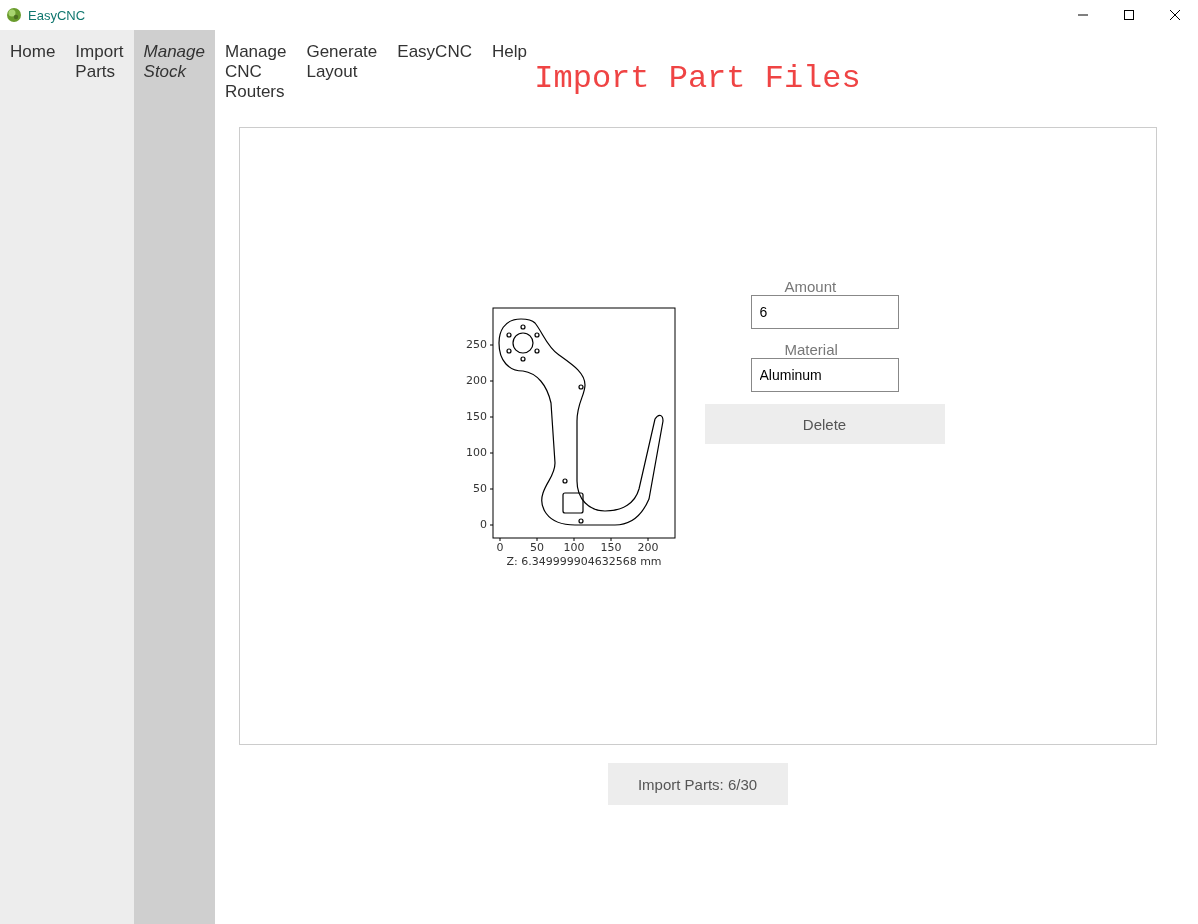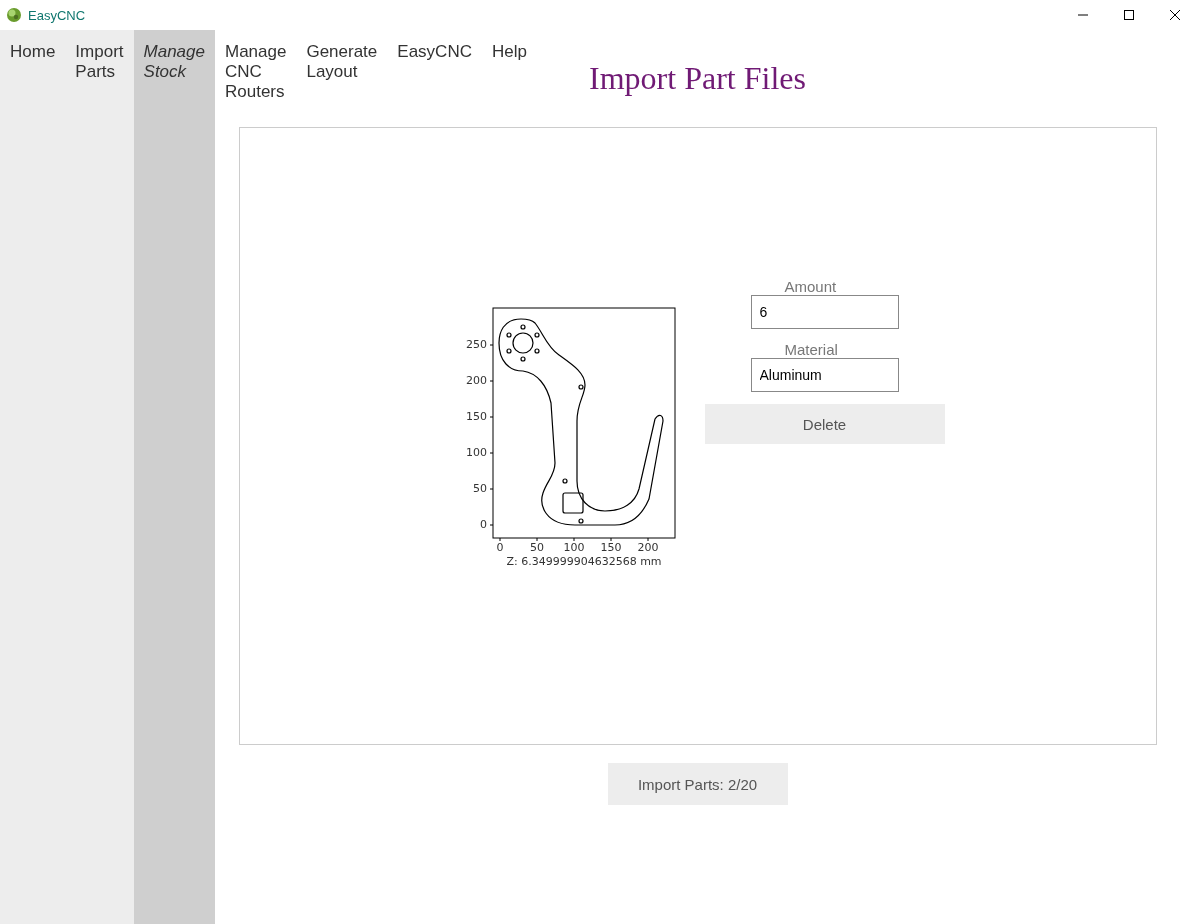--- a/index.html
+++ b/index.html
@@ -64,24 +64,24 @@
   .main {
     flex: 1;
     padding: 30px 20px 20px 20px;
     display: flex;
     flex-direction: column;
     align-items: center;
   }
   .page-title {
     font-size: 32px;
     font-weight: 300;
-    color: #701a75;
+    color: #ef4444;
     margin-bottom: 30px;
     text-align: center;
-    font-family: Liberation Serif, serif;
+    font-family: Liberation Mono, monospace;
   }
   .content-frame {
     width: 918px;
     height: 618px;
     border: 1px solid #ccc;
     position: relative;
   }
   .part-preview {
     position: absolute;
     left: 215px;
@@ -279,15 +279,15 @@
         </div>
         <div class="form-row">
           <div class="form-label">Material</div>
           <input class="form-input" type="text" value="Aluminum" style="">
         </div>
         <button class="delete-btn">Delete</button>
       </div>
 
     </div>
 
-    <button class="import-btn">Import Parts: 2/20</button>
+    <button class="import-btn">Import Parts: 6/30</button>
   </div>
 </div>
 
 </body></html>

